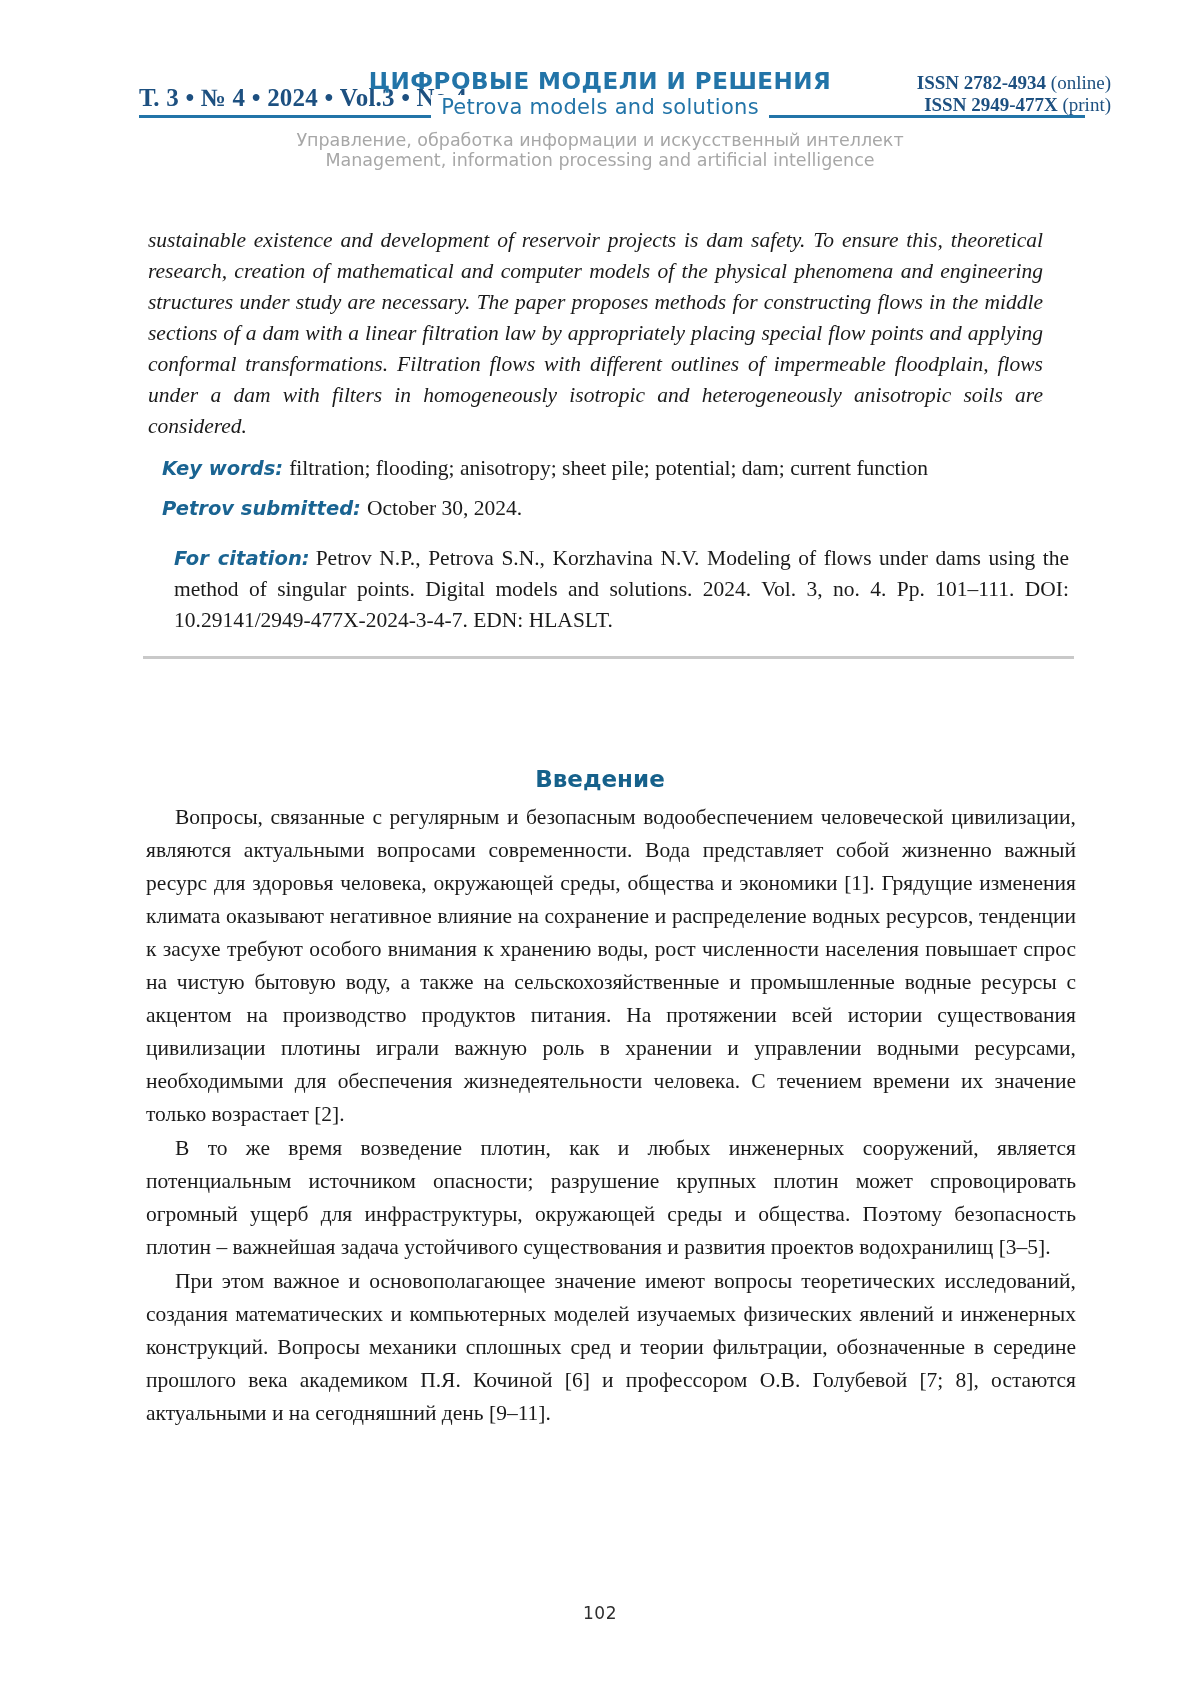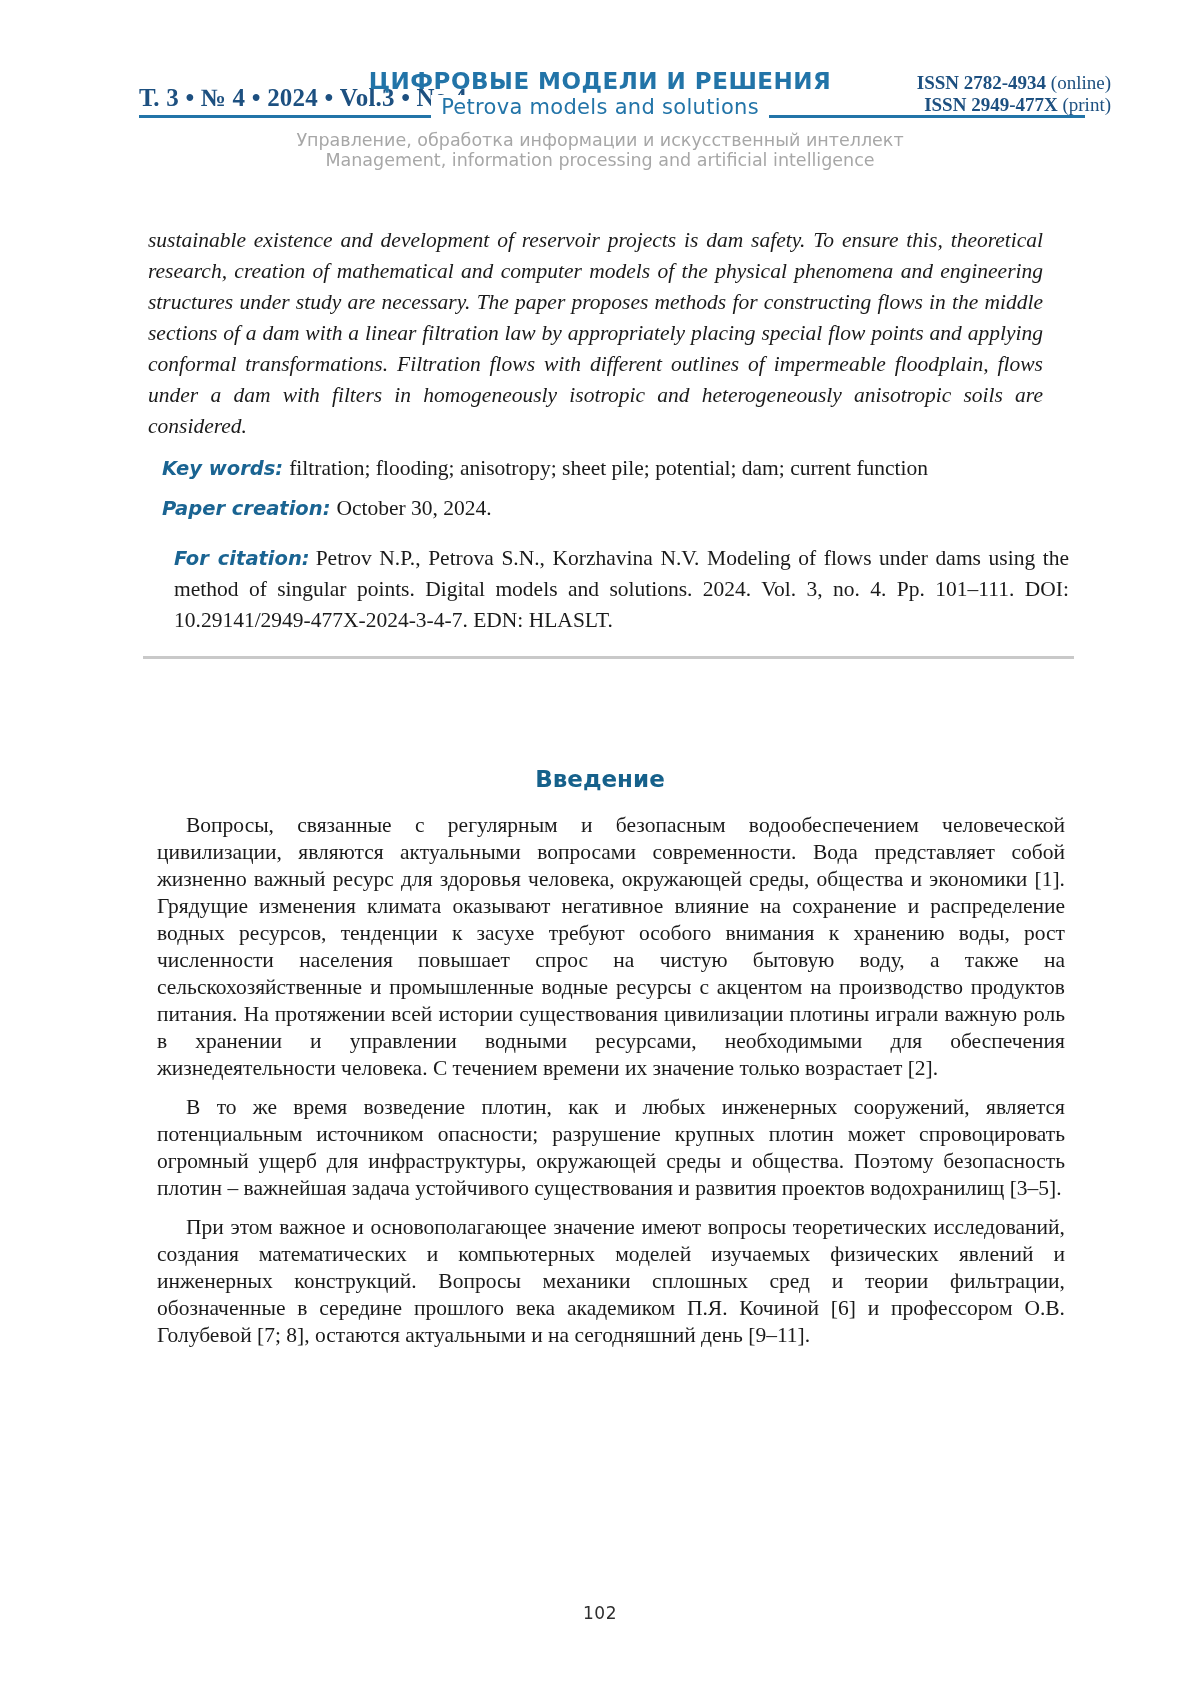--- a/index.html
+++ b/index.html
@@ -81,21 +81,21 @@
   }
   
   .intro-heading{
     position:absolute;left:0;right:0;top:766px;
     text-align:center;
     font-family:"DejaVu Sans","Liberation Sans",sans-serif;
     font-weight:bold;font-size:23px;color:var(--heading-blue);
   }
   .intro-body{position:absolute;left:145px;width:932px;top:800px;}
   .intro-body p{
-    margin:12px;font-size:21.5px;line-height:27px;
+    margin:1px;font-size:21.5px;line-height:33px;
     text-align:justify;text-indent:29px;
   }
   
   .page-number{
     position:absolute;left:0;right:0;top:1603px;
     text-align:center;
     font-family:"DejaVu Sans","Liberation Sans",sans-serif;
     font-size:17px;color:#2e2e2e;letter-spacing:0.5px;
   }
 </style>
@@ -131,21 +131,21 @@
     <div>Management, information processing and artificial intelligence</div>
   </div>
 
   <p class="abstract-text">sustainable existence and development of reservoir projects is dam safety. To ensure this, theoretical research, creation of mathematical and computer models of the physical phenomena and engineering structures under study are necessary. The paper proposes methods for constructing flows in the middle sections of a dam with a linear filtration law by appropriately placing special flow points and applying conformal transformations. Filtration flows with different outlines of impermeable floodplain, flows under a dam with filters in homogeneously isotropic and heterogeneously anisotropic soils are considered.</p>
 
   <p class="keywords-line">
     <span class="meta-label">Key words:</span><span>filtration; flooding; anisotropy; sheet pile; potential; dam; current function</span>
   </p>
 
   <p class="submitted-line">
-    <span class="meta-label">Paper creation:</span><span>October 30, 2024.</span>
+    <span class="meta-label">Petrov submitted:</span><span>October 30, 2024.</span>
   </p>
 
   <p class="citation-block">
     <span class="meta-label">For citation:</span><span>Petrov N.P., Petrova S.N., Korzhavina N.V. Modeling of flows under dams using the method of singular points. Digital models and solutions. 2024. Vol. 3, no. 4. Pp. 101–111. DOI: 10.29141/2949-477X-2024-3-4-7. EDN: HLASLT.</span>
   </p>
 
   <div class="section-divider"></div>
 
   <div class="intro-heading">Введение</div>
 

